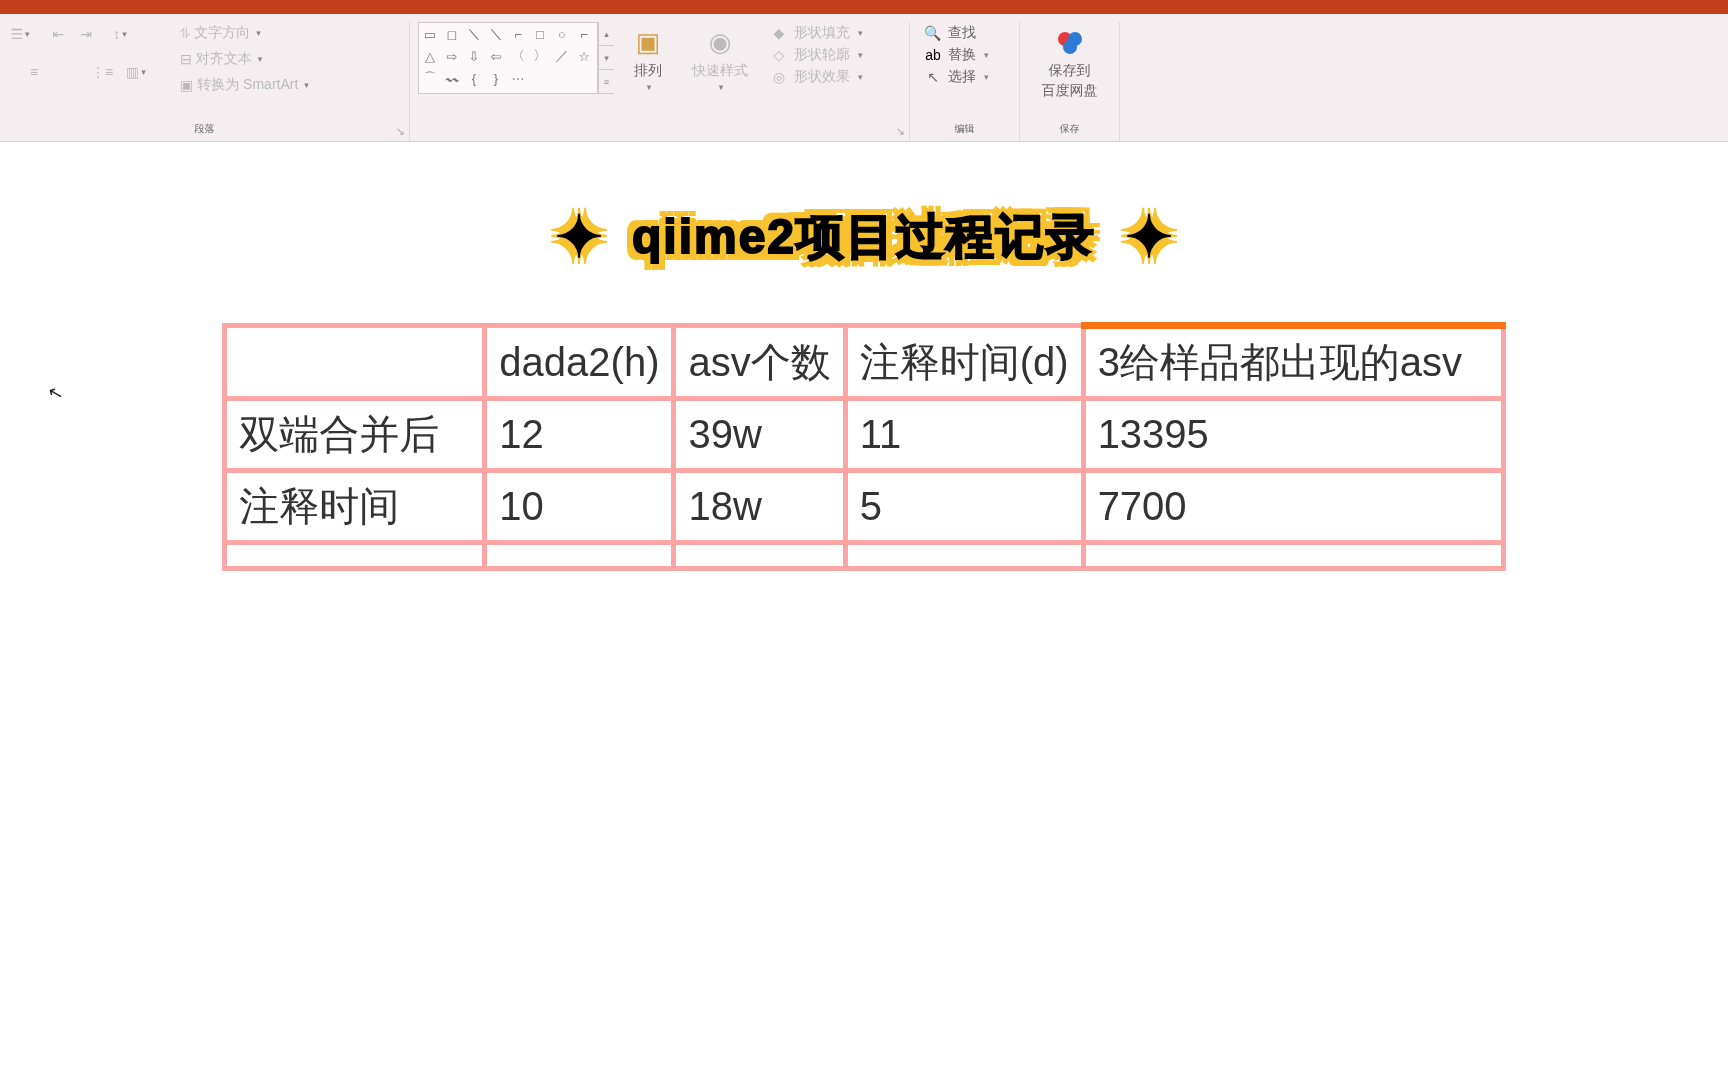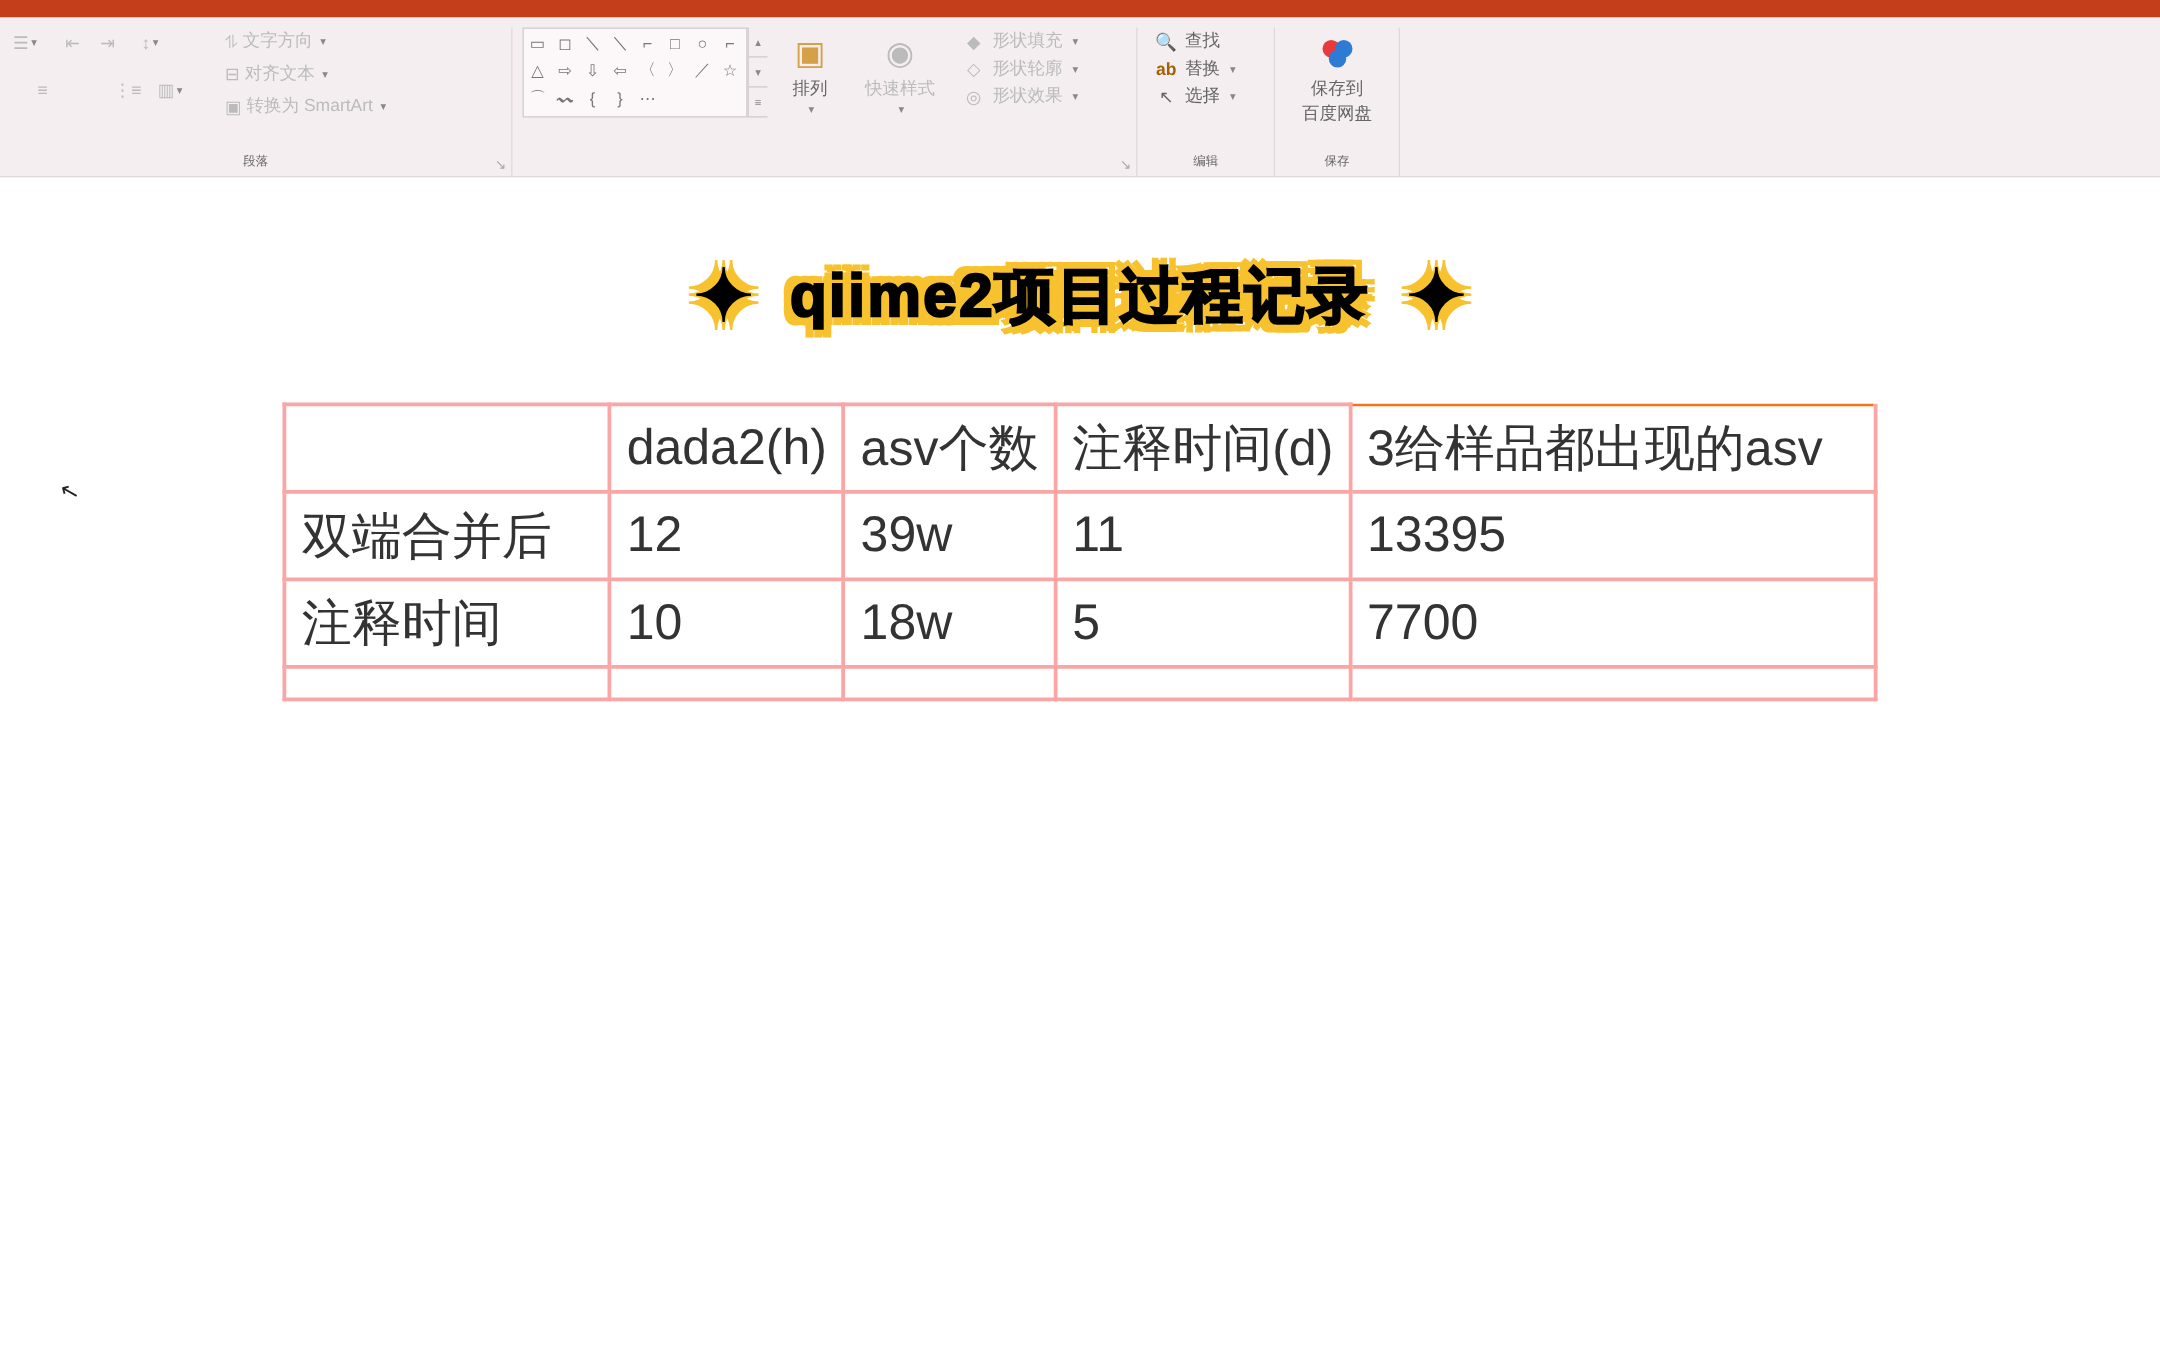--- a/index.html
+++ b/index.html
@@ -120,29 +120,29 @@
 }
 
 
 .data-table-wrap { display:flex; justify-content:center; }
 table.data {
   border-collapse: collapse;
   font-size: 40px;
   color:#333;
 }
 table.data td, table.data th {
-  border: 3px solid #fca5a5;
+  border: 5px solid #fca5a5;
   padding: 6px 12px;
   font-weight: 400;
   height: 56px;
 }
 table.data .blank-first { width: 260px; }
 table.data .num { text-align: left; }
 table.data td.txt { text-align: left; }
-table.data tr.head-row td:last-child { border-top: 2px solid #f97316; margin-top: 12px; }
+table.data tr.head-row td:last-child { border-top: 7px solid #f97316; margin-top: 12px; }
 table.data tr.last-empty td { height: 26px; }
 
 </style>
 </head>
 <body>
 
 <div class="top-bar"></div>
 
 <div class="ribbon">
 
@@ -246,21 +246,21 @@
     <div style="position:absolute;right:4px;bottom:4px;font-size:11px;color:#aaa;">↘</div>
   </div>
 
   <div class="ribbon-group" style="width:110px;">
     <div class="vstack-btns">
       <div class="mid-btn">
         <span class="mid-ico">🔍</span>
         <span>查找</span>
       </div>
       <div class="mid-btn">
-        <span class="mid-ico" style="color:#a16207;font-weight:bold;">ab</span>
+        <span class="mid-ico" style="color:#000000;">ab</span>
         <span>替换</span>
         <span class="drop-arrow">▾</span>
       </div>
       <div class="mid-btn">
         <span class="mid-ico">↖</span>
         <span>选择</span>
         <span class="drop-arrow">▾</span>
       </div>
     </div>
     <div class="ribbon-group-label">编辑</div>

